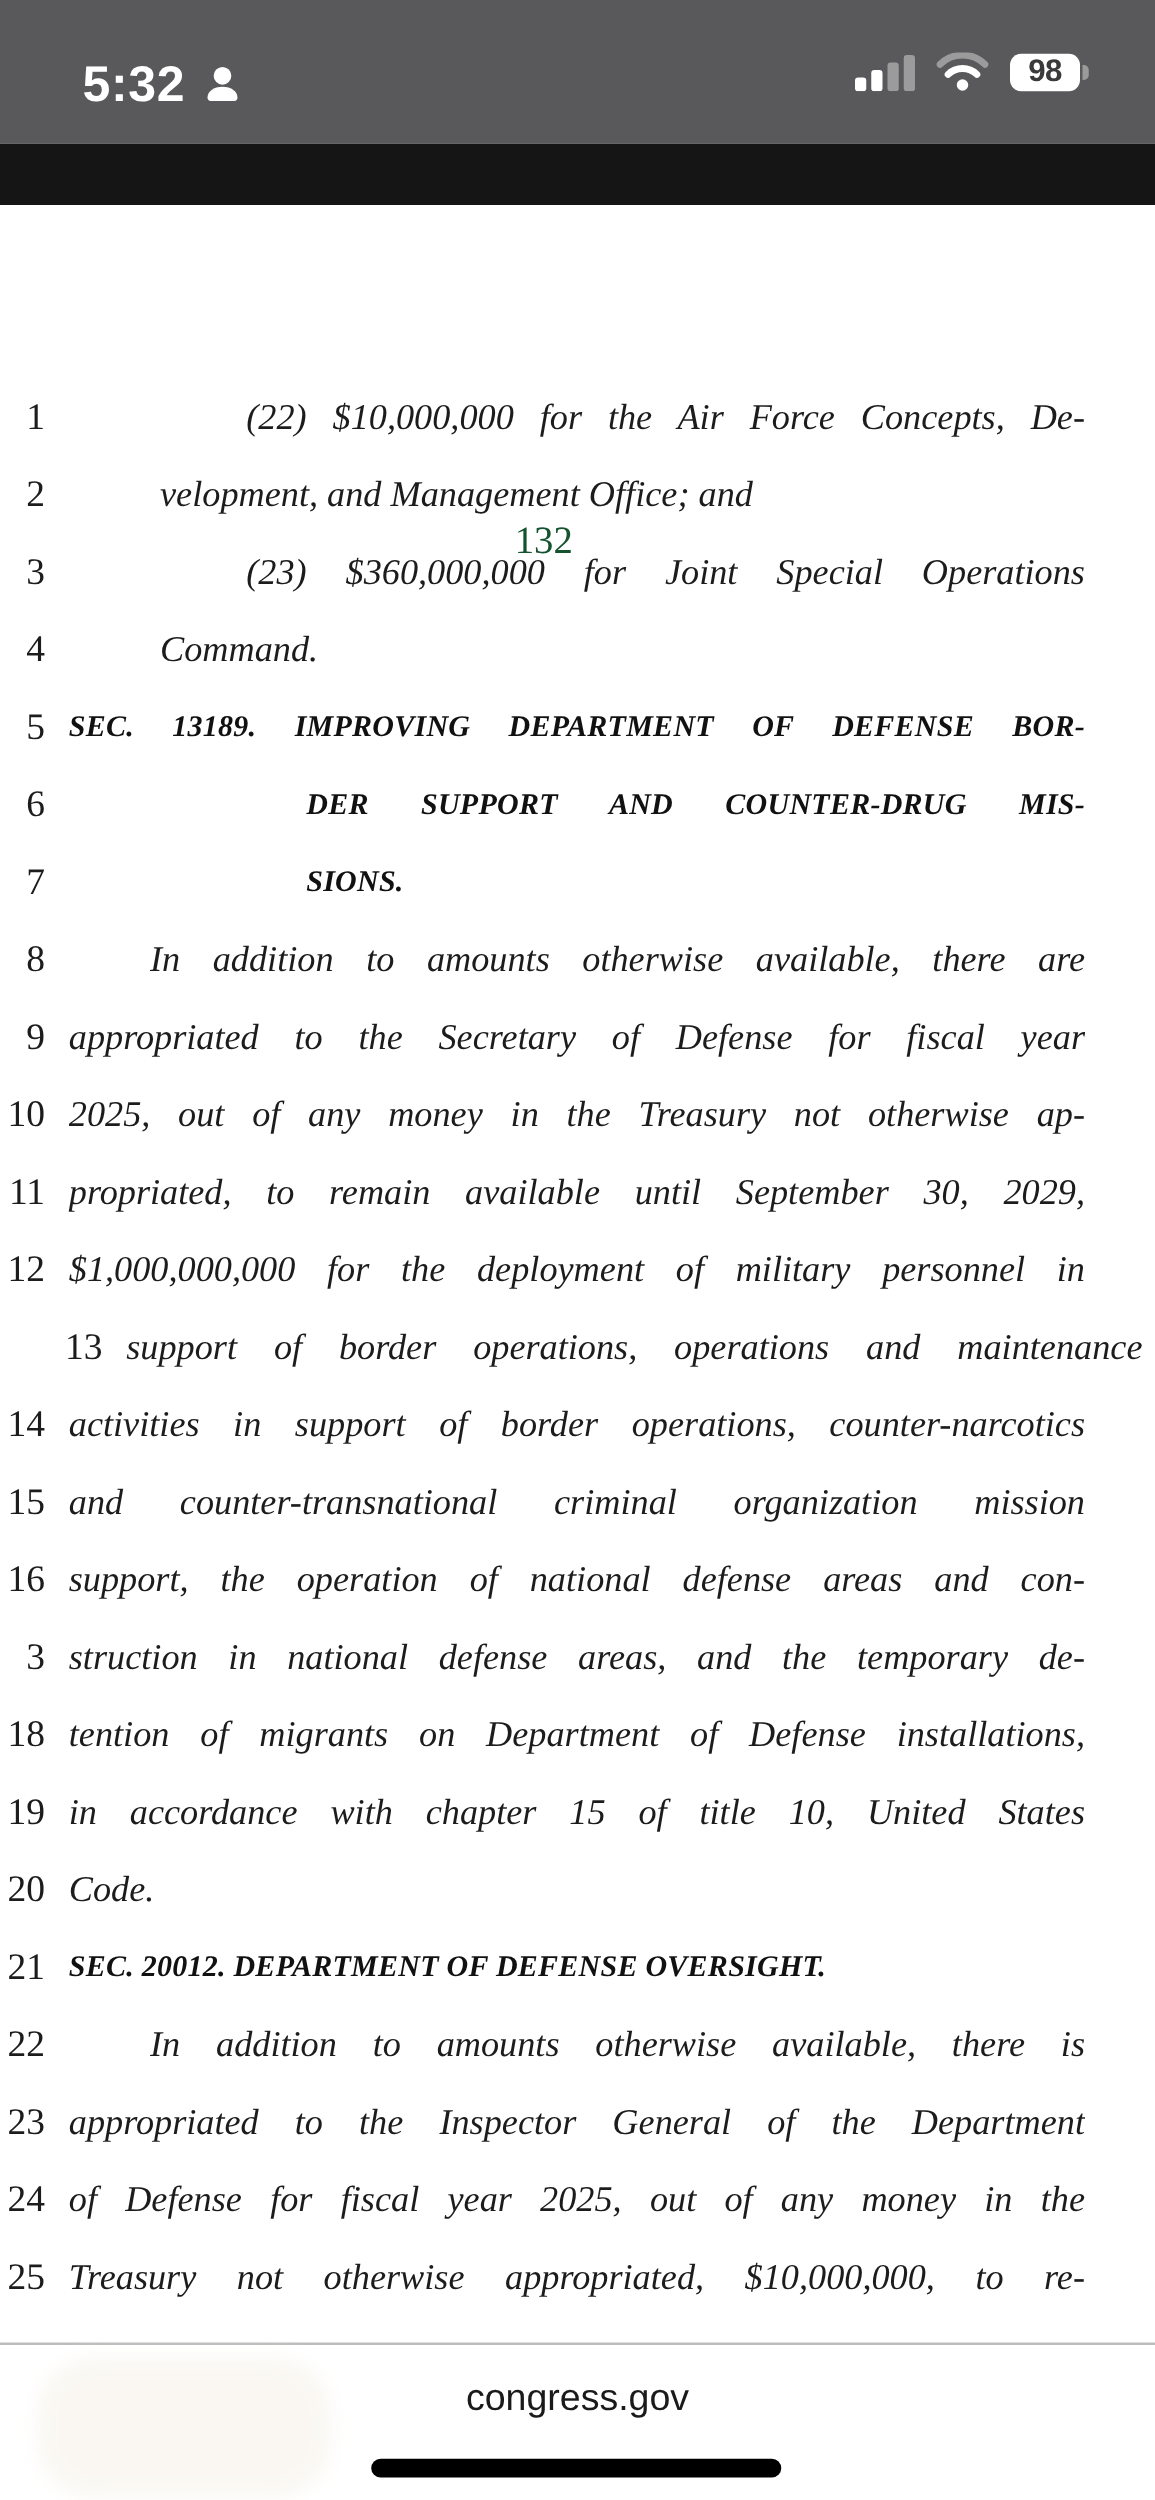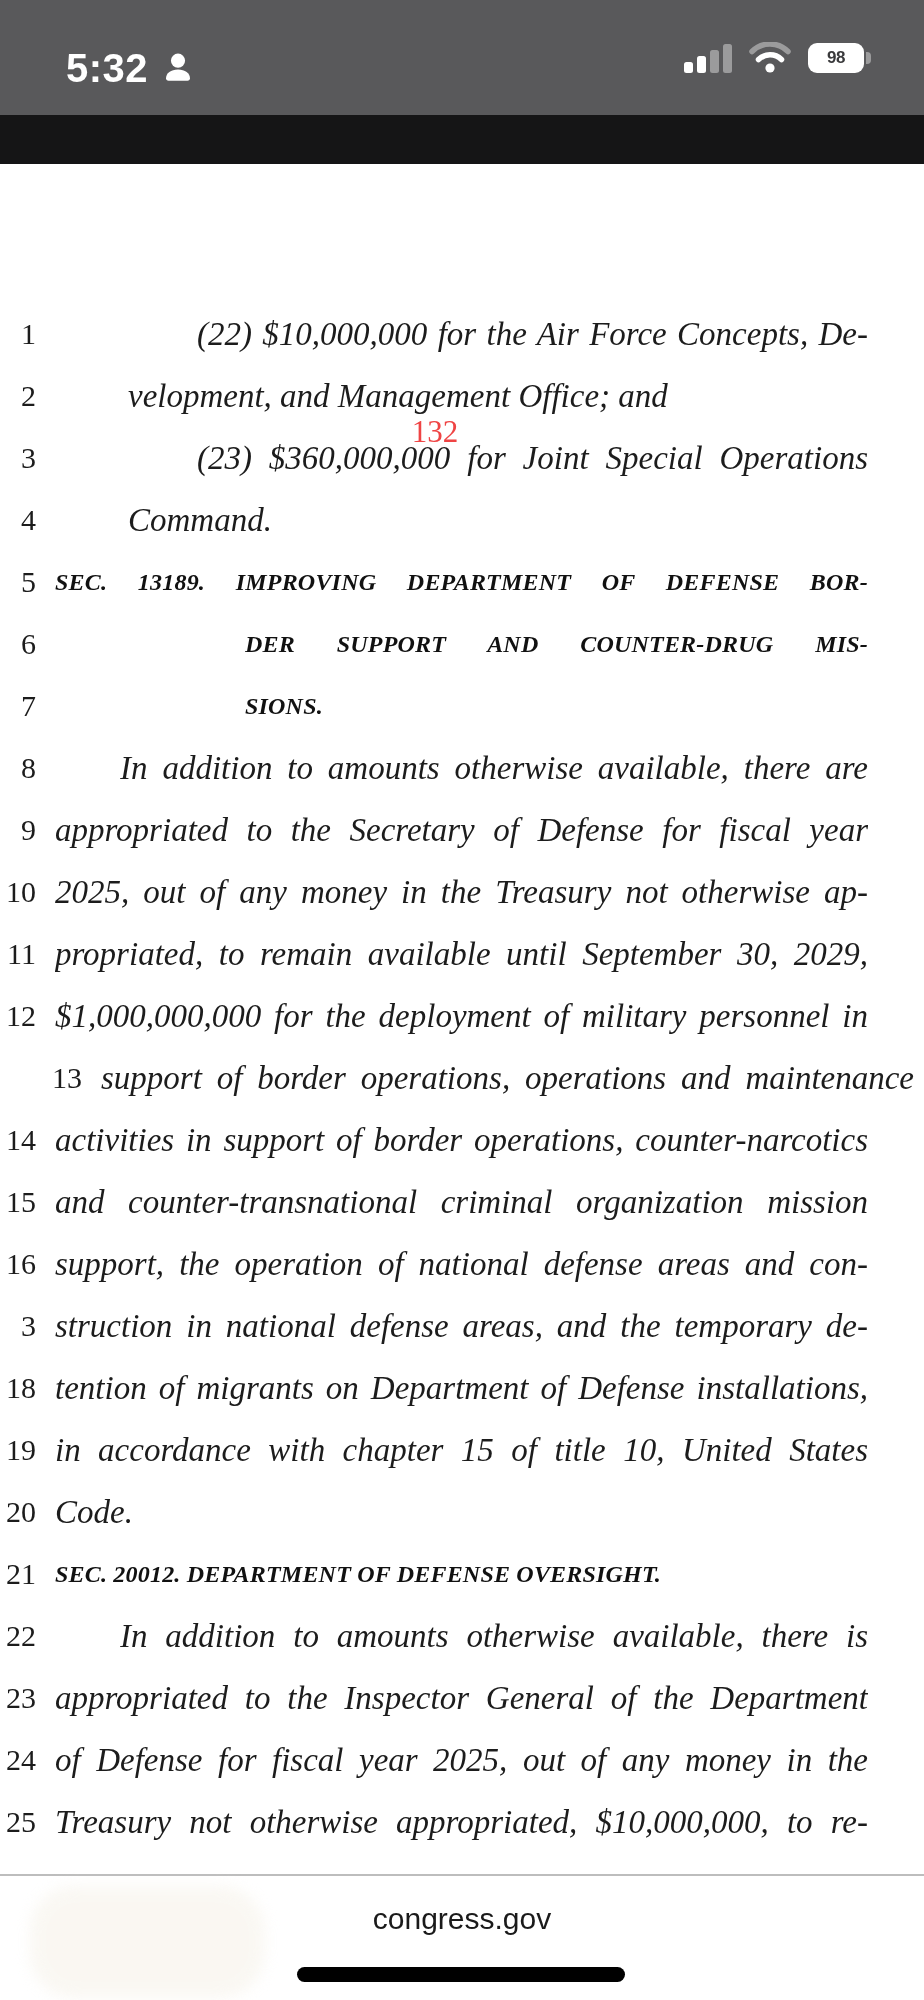--- a/index.html
+++ b/index.html
@@ -39,21 +39,21 @@
   .sig-icon svg, .wifi-icon svg { display: block; }
   .battery {
     position: relative;
     width: 56px; height: 30px;
     background: #ffffff;
     border-radius: 9px;
     display: flex; align-items: center; justify-content: center;
   }
   .battery-num {
     color: #3a3a3c;
-    font-size: 17px;
+    font-size: 25px;
     font-weight: 700;
     letter-spacing: -0.5px;
   }
   .battery-nub {
     position: absolute;
     right: -7px; top: 9px;
     width: 5px; height: 12px;
     background: rgba(255,255,255,0.4);
     border-radius: 0 4px 4px 0;
   }
@@ -74,21 +74,21 @@
     background: #ffffff;
     color: #1c1c1c;
   }
   .page-number {
     position: absolute;
     left: 0; top: 250px;
     width: 870px;
     text-align: center;
     font-family: "Liberation Serif", "DejaVu Serif", serif;
     font-size: 31px;
-    color: #ef4444;
+    color: #14532d;
   }
   .line {
     position: absolute;
     left: 0;
     width: 924px; height: 62px;
     line-height: 62px;
   }
   .line-num {
     position: absolute;
     left: 0; top: 0;
@@ -107,21 +107,21 @@
     height: 62px;
     white-space: nowrap;
   }
   .line-text.just {
     white-space: normal;
     text-align: justify;
     text-align-last: justify;
   }
   .line-text.body {
     font-style: italic;
-    font-size: 33px;
+    font-size: 29px;
     color: #1c1c1c;
   }
   .line-text.heading {
     font-style: italic;
     font-weight: bold;
     font-size: 24px;
     color: #111111;
     letter-spacing: 0.2px;
   }
   .ind-flush        { left: 55px;  }

